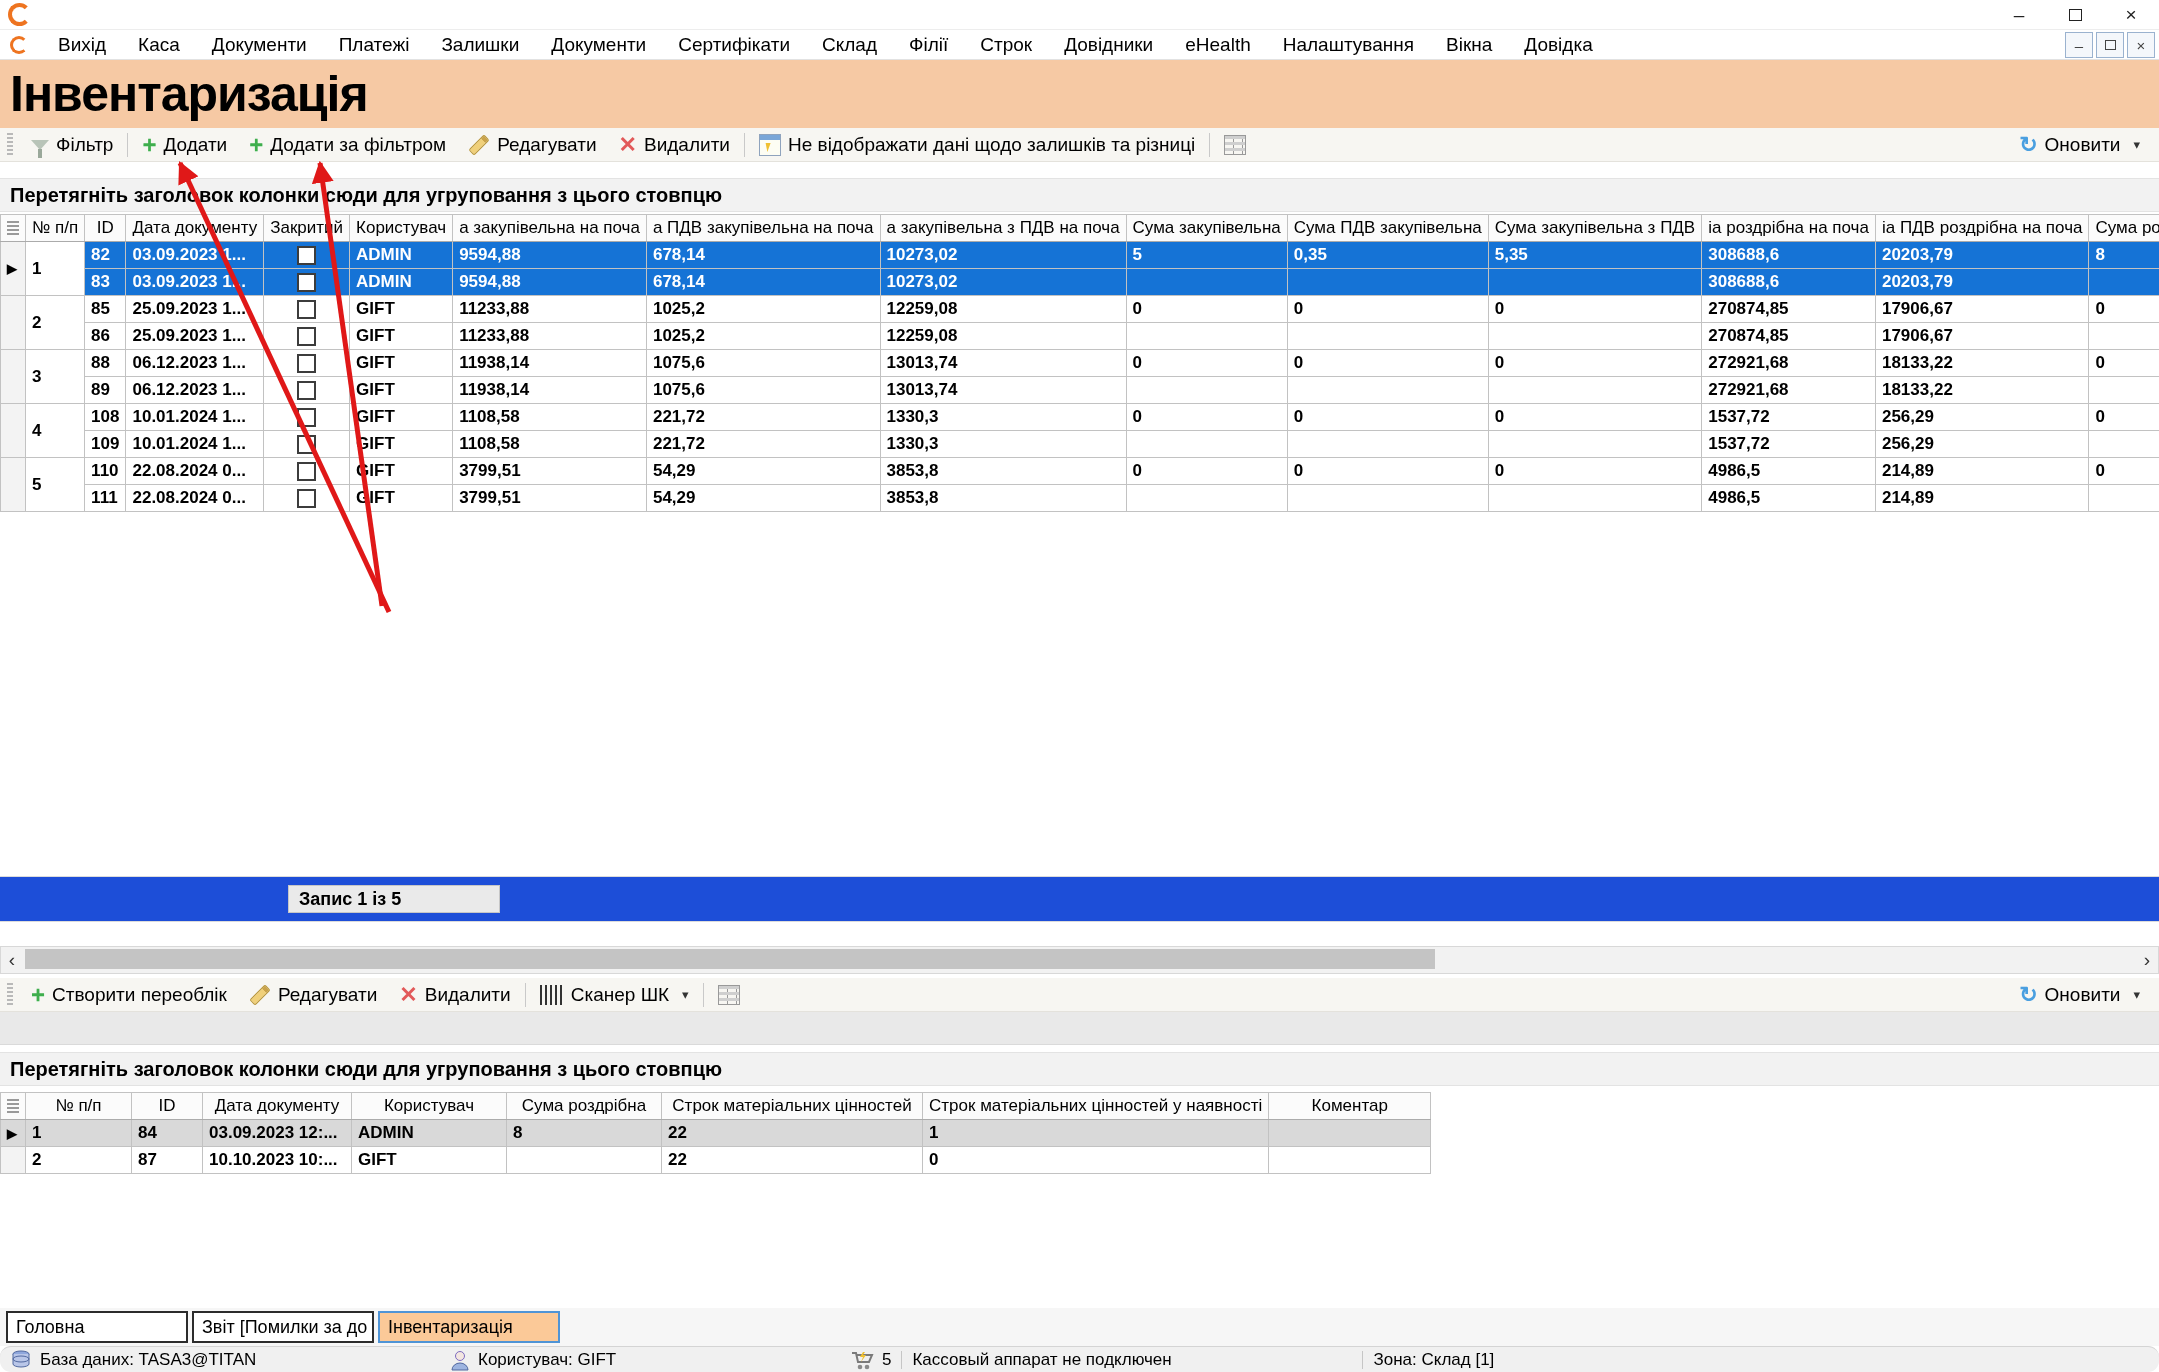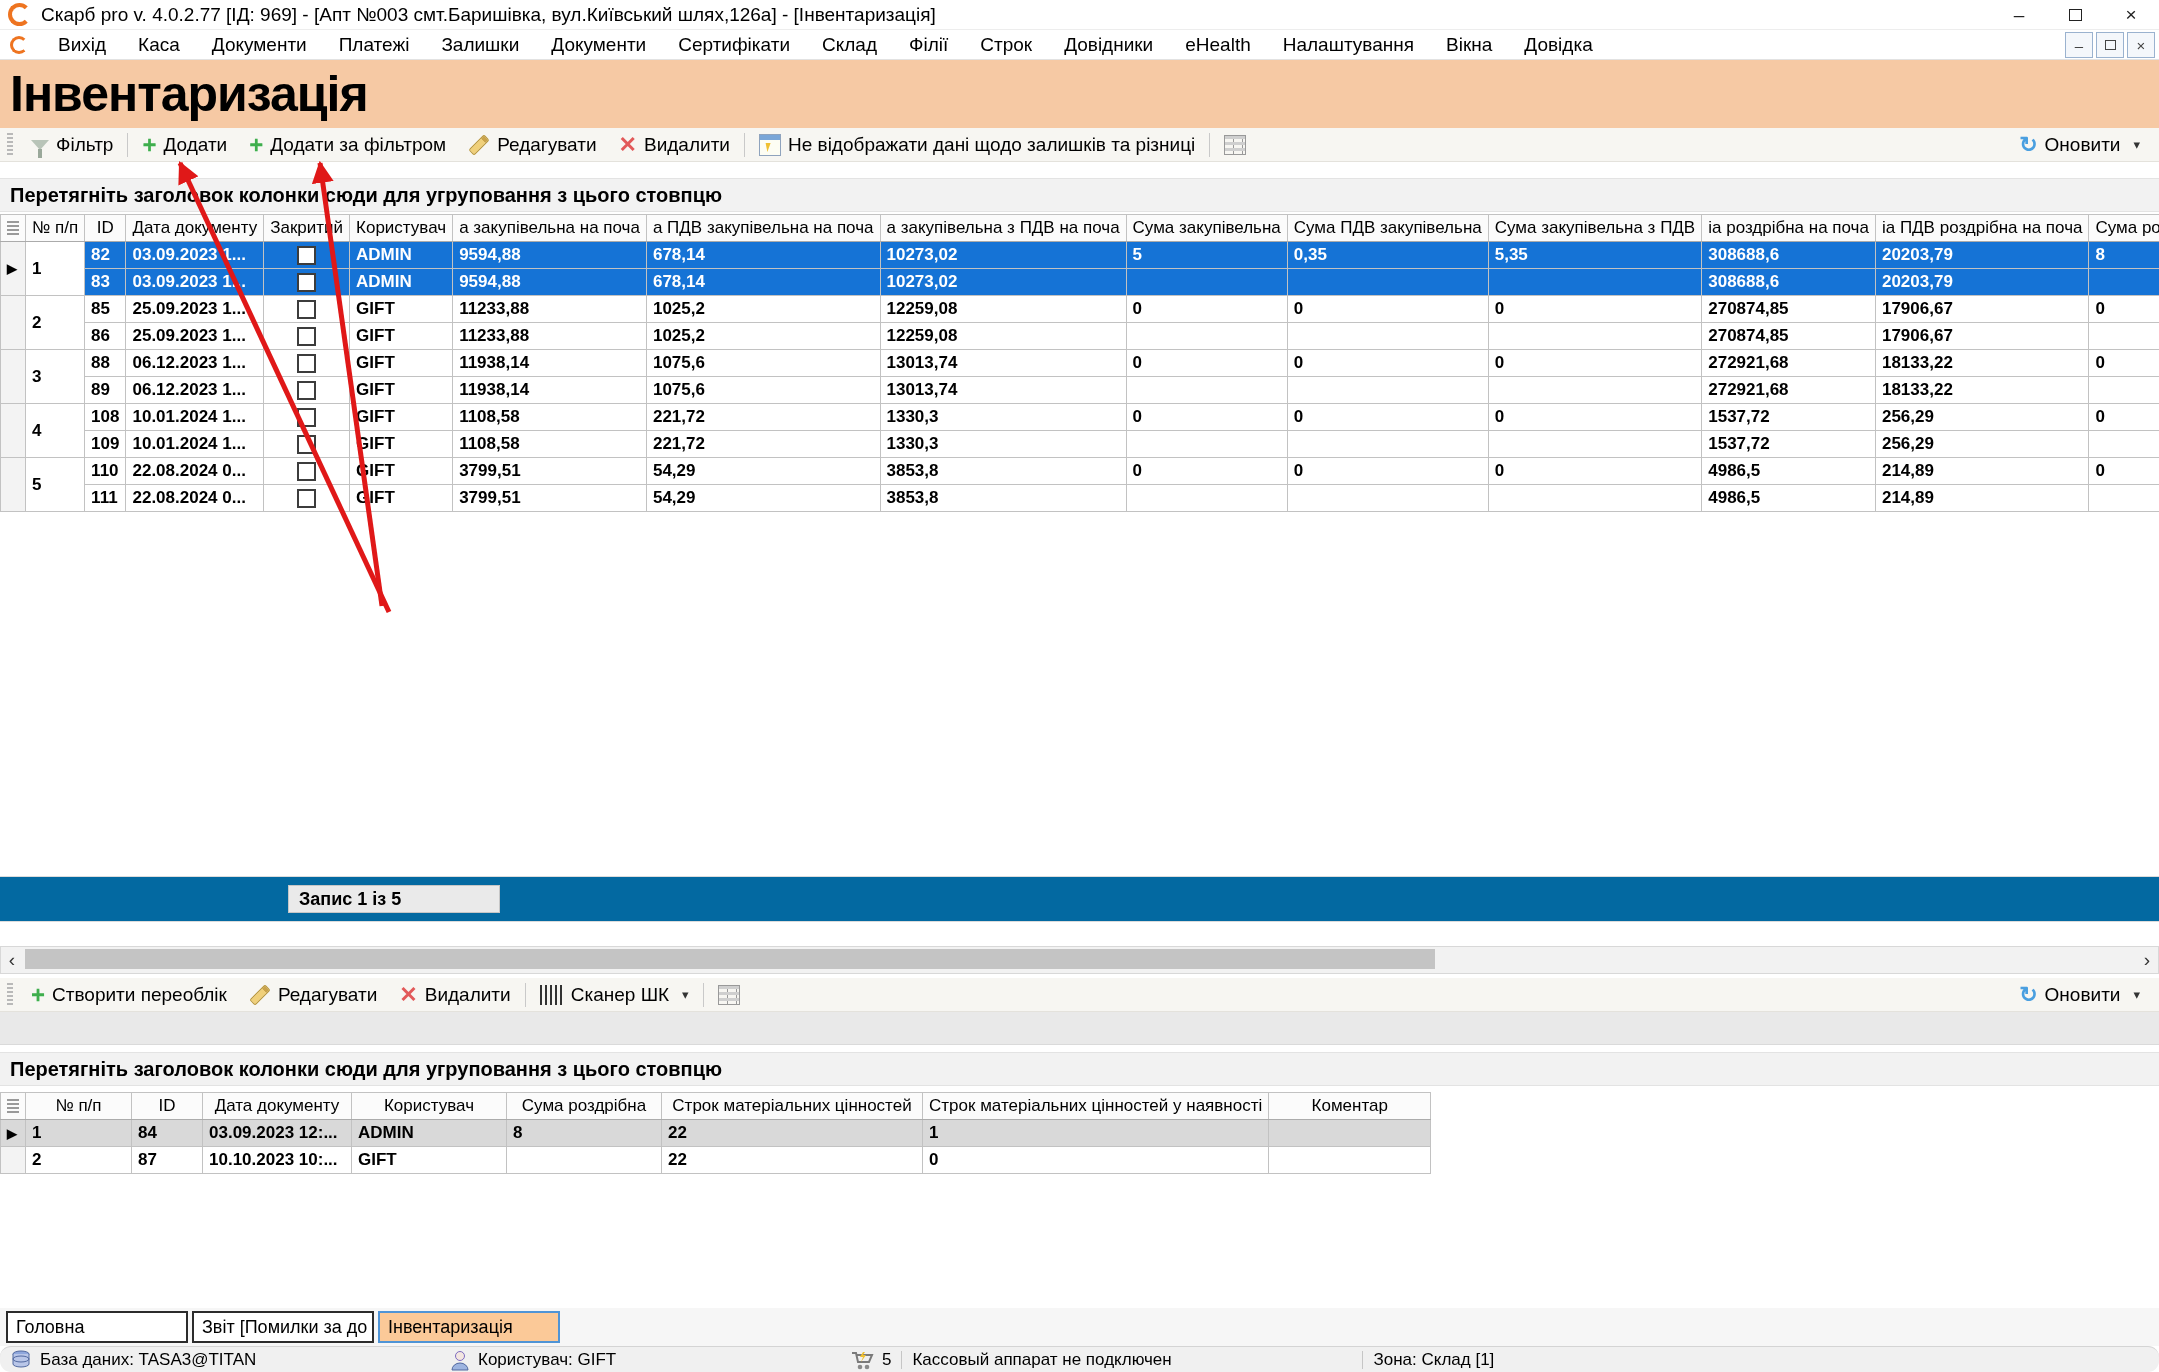--- a/index.html
+++ b/index.html
@@ -58,21 +58,21 @@
   td.numcell{background:#fff;vertical-align:middle;}
   tr.gtop td{border-top:1px solid #8f8f8f;}
   table.grid{border:1px solid #8f8f8f;}
   td.sel{background:#1573d6;color:#fff;}
   td.ftop{border-top:1px dashed #e0822a;}
   td.fbot{border-bottom:1px dashed #e0822a;}
   tr.selgray td{background:#d9d9d9;}
   .cb{width:15px;height:15px;border:2px solid #3c3c3c;background:#fff;display:inline-block;vertical-align:middle;}
   .gripcorner{width:12px;height:14px;margin:0 auto;background:repeating-linear-gradient(to bottom,#9a9a9a 0 2px,transparent 2px 4px);}
   
-  .navstrip{width:2159px;background:#0369a1;border-top:1px solid #dcdcdc;border-bottom:1px solid #dcdcdc;}
+  .navstrip{width:2159px;background:#1d4ed8;border-top:1px solid #dcdcdc;border-bottom:1px solid #dcdcdc;}
   .recbox{position:absolute;left:288px;width:212px;height:28px;background:#eaeaea;border:1px solid #c6c6c6;
           display:flex;align-items:center;padding-left:10px;box-sizing:border-box;font-size:18px;font-weight:bold;}
   
   .hscroll{left:0;top:946px;width:2159px;height:28px;background:#eef0ee;border:1px solid #d8d8d8;box-sizing:border-box;display:flex;align-items:stretch;}
   .scrollarrow{width:22px;display:flex;align-items:center;justify-content:center;font-size:19px;color:#333;background:#f2f2f2;}
   .scrolltrack{flex:1;position:relative;background:#f2f2f2;}
   .scrollthumb{position:absolute;left:2px;top:2px;height:20px;width:1410px;background:#c4c4c4;}
   .grayband{left:0;top:1012px;width:2159px;height:32px;background:#e9e9e9;border-bottom:1px solid #dadada;}
   
   .tabsrow{left:0;top:1308px;width:2159px;height:38px;background:#f6f6f6;display:flex;align-items:center;gap:4px;padding-left:6px;box-sizing:border-box;}
@@ -86,21 +86,20 @@
   .st-sep{width:1px;height:18px;background:#c6c6c6;}
   .overlay{left:0;top:0;pointer-events:none;z-index:60;}
 </style>
 </head>
 <body>
 
 <div id="root">
 
   <div class="abs titlebar">
     <span class="appicon"></span>
-    <span>Скарб pro v. 4.0.2.77 [ІД: 969] - [Апт №003 смт.Баришівка, вул.Київський шлях,126а] - [Інвентаризація]</span>
     <div class="winctl">
       <div class="winbtn">–</div>
       <div class="winbtn">
           <span class="restore-glyph"></span>
         </div>
       <div class="winbtn">×</div>
     </div>
   </div>
 
   <div class="abs menubar">

